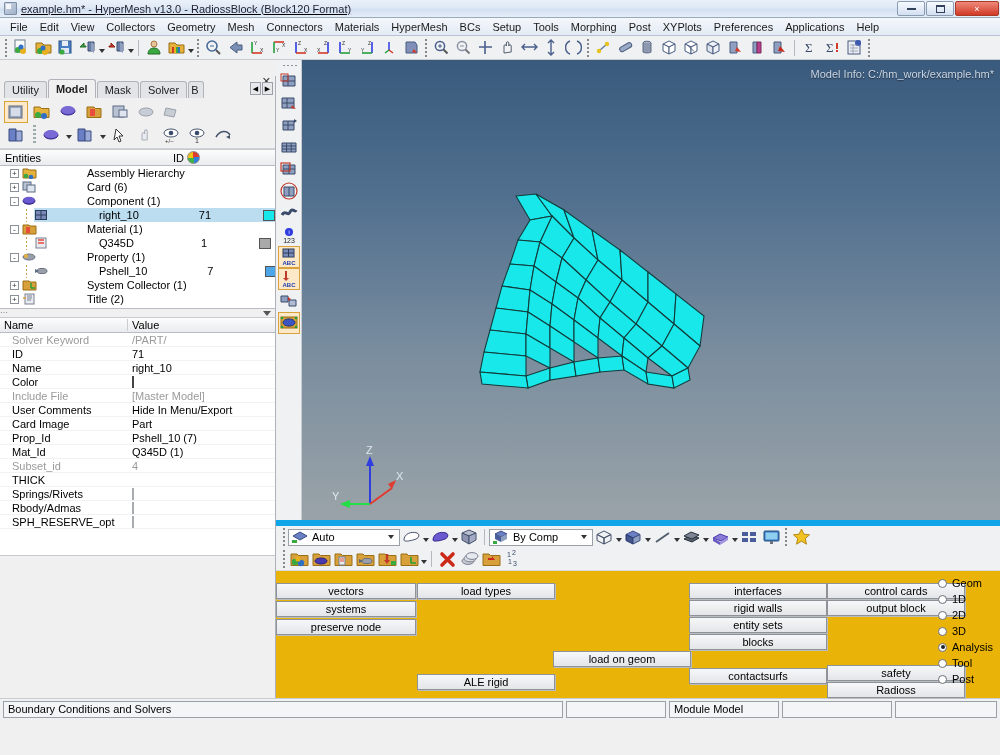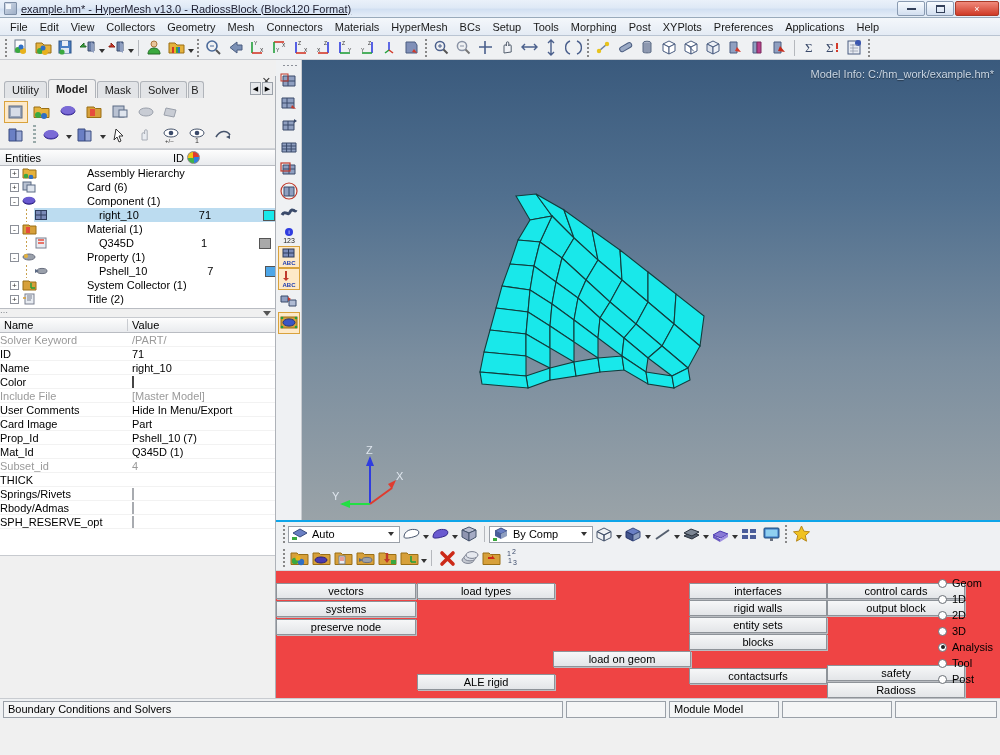--- a/index.html
+++ b/index.html
@@ -167,21 +167,21 @@
   
   #prop-head{
     height:15px;display:flex;align-items:center;font-size:11px;
     background:linear-gradient(to bottom,#fdfdfd,#e9ebee);
     border-bottom:1px solid #b9bcc2;
   }
   #prop-head .ph1{width:128px;padding-left:4px;border-right:1px solid #c9ccd1;}
   #prop-head .ph2{flex:1;padding-left:4px;}
   #prop-table{flex:none;height:222px;background:#fff;overflow:hidden;}
   .prow{height:14px;display:flex;align-items:center;font-size:11px;border-bottom:1px solid #f2f2f2;}
-  .pname{width:128px;padding-left:0;overflow:hidden;white-space:nowrap;}
+  .pname{width:128px;padding-left:12px;overflow:hidden;white-space:nowrap;}
   .pval{flex:1;padding-left:4px;overflow:hidden;white-space:nowrap;}
   .prow.dim .pname,.prow.dim .pval{color:#9a9a9a;}
   .pcolor{width:13px;height:11px;border:1px solid #444;}
   .pcheck{width:12px;height:11px;border:1px solid #a8abb0;
     background:linear-gradient(135deg,#e9eaec,#d3d5d9);}
   #left-bottom{flex:1;background:#f0f0f0;border-top:1px solid #c7cacf;}
 
   
   #center{flex:1;display:flex;flex-direction:column;min-width:0;}
   #gfx-wrap{flex:1;display:flex;min-height:0;background:#e9eaec;}
@@ -201,33 +201,33 @@
   }
   #model-info{
     position:absolute;right:6px;top:8px;color:#c9d6e4;font-size:11px;
     text-shadow:0 1px 1px rgba(0,0,0,.5);
   }
   #triad{position:absolute;left:30px;bottom:8px;}
   #mesh{position:absolute;left:150px;top:120px;}
 
   
   #panelbar{
-    height:50px;background:#eff1f3;border-top:2px solid #0ea5e9;
+    height:50px;background:#eff1f3;border-top:6px solid #0ea5e9;
     display:flex;flex-direction:column;justify-content:center;
   }
   .pb-row{height:24px;display:flex;align-items:center;padding-left:4px;}
   .combobox{
     height:17px;border:1px solid #9aa0a8;background:#fff;
     display:flex;align-items:center;padding:0 2px;font-size:11px;flex:none;
   }
   .combobox .cb-txt{padding:0 6px 0 3px;}
   .combobox .cb-ar{margin-left:auto;border-left:3px solid transparent;
     border-right:3px solid transparent;border-top:4px solid #333;margin-right:3px;}
   #panel{
-    height:128px;background:#ef4444;border-top:1px solid #d6d9dd;
+    height:128px;background:#eab308;border-top:1px solid #d6d9dd;
     position:relative;
   }
   .pbtn{
     position:absolute;height:16px;font-size:11px;
     display:flex;align-items:center;justify-content:center;
     background:linear-gradient(to bottom,#f6f7f8,#e3e5e8);
     border:1px solid #8e9399;
     box-shadow:1px 1px 0 #b9bcc1;
     white-space:nowrap;
   }

